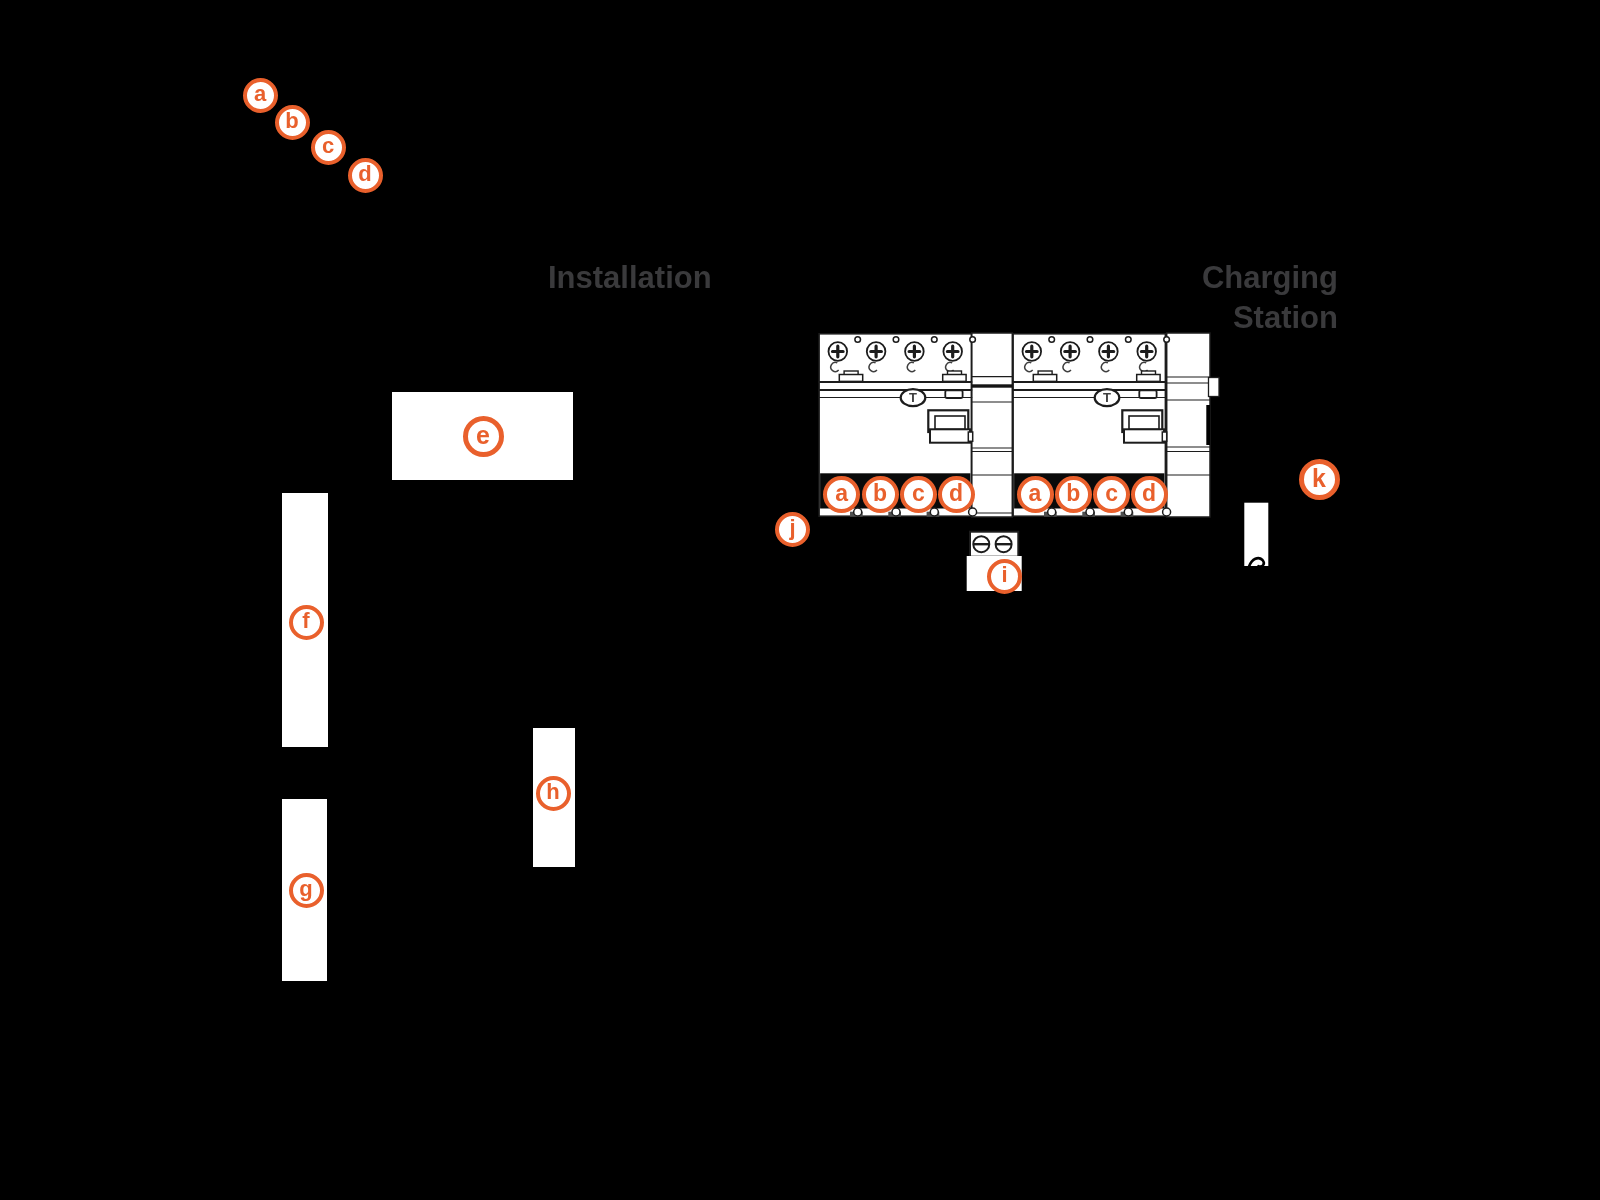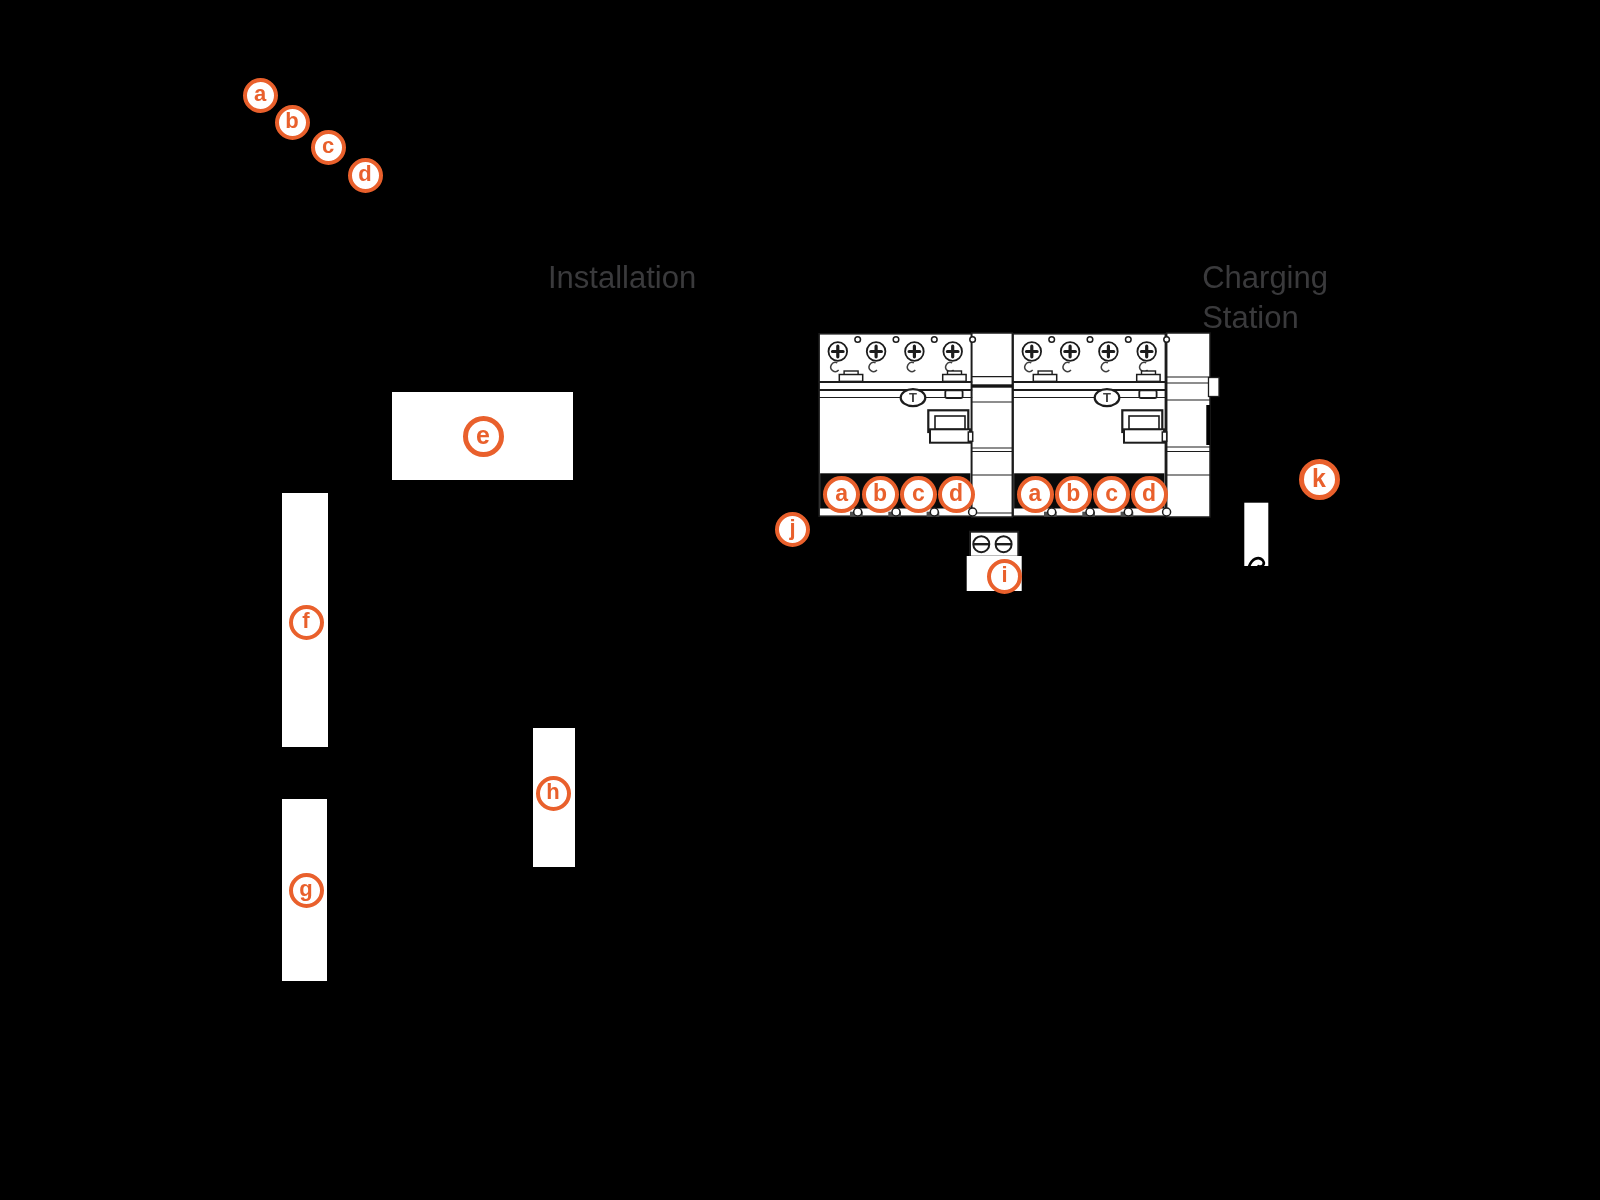--- a/index.html
+++ b/index.html
@@ -1,23 +1,23 @@
 <!DOCTYPE html>
 <html style="--accent: #E9602C; --title: #3A3A3C; --background: #000000; --outline: #1C1C1C;"><head>
 <meta charset="utf-8">
 <style>
   html,body { margin:0; padding:0; background:#000; }
   .stage {
     position:relative; width:1600px; height:1200px;
     background:var(--background,#000); overflow:hidden;
     font-family:"Liberation Sans", sans-serif;
   }
-  .title { position:absolute; font-weight:normal; font-size:31px; color:var(--title,#3a3a3c); line-height:40px; }
+  .title { position:absolute; font-weight:bold; font-size:31px; color:var(--title,#3a3a3c); line-height:40px; }
   #title-installation { left:548px; top:258px; }
-  #title-charging { right:272px; top:258px; }
+  #title-charging { right:262px; top:258px; text-align:right; }
   .wbox { position:absolute; background:#fff; }
   #box-e { left:392px; top:392px; width:181px; height:88px; }
   #col-f { left:282px; top:493px; width:46px;  height:254px; }
   #col-g { left:282px; top:799px; width:45px;  height:182px; }
   #col-h { left:533px; top:728px; width:42px;  height:139px; }
   .marker {
     position:absolute; box-sizing:border-box; background:#fff;
     border:4.5px solid var(--accent,#e9602c); border-radius:50%;
     color:var(--accent,#e9602c); display:flex; align-items:center; justify-content:center;
     font-weight:bold; font-size:22px; line-height:1; padding-bottom:2px;

